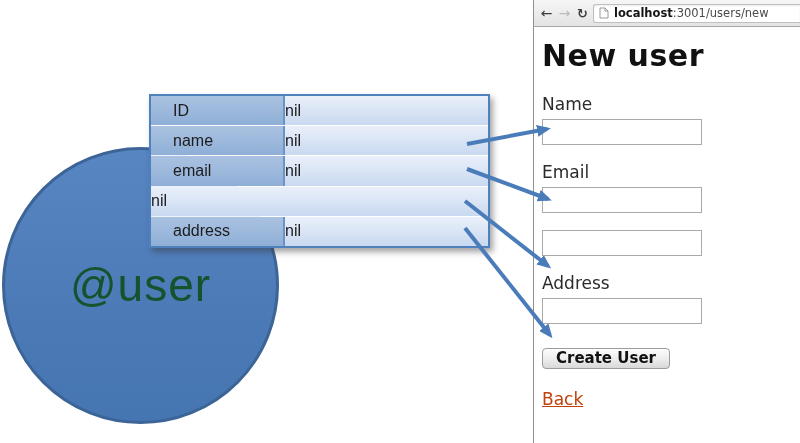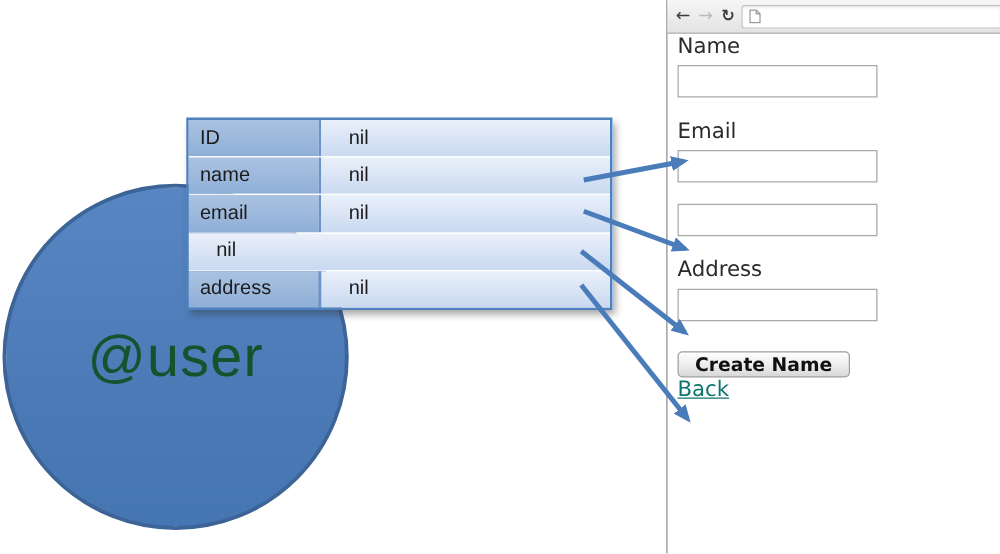--- a/index.html
+++ b/index.html
@@ -28,26 +28,26 @@
     position:absolute;left:149px;top:94px;width:341px;height:154px;
     display:flex;flex-direction:column;
     border:2px solid #4f81bd;box-sizing:border-box;
     box-shadow:3px 4px 6px rgba(50,50,50,0.45);
     z-index:2;
   }
   .obj-row{flex:1;display:flex;min-height:0;}
   .obj-row + .obj-row{border-top:1px solid rgba(255,255,255,0.9);}
   .obj-cell{display:flex;align-items:center;font-size:16px;color:#1c1c1c;box-sizing:border-box;}
   .obj-cell.key{
-    width:106px;padding-left:9px;flex:none;
+    width:134px;padding-left:22px;flex:none;
     background:linear-gradient(180deg,#aac2e1 0%,#8fafd7 100%);
     border-right:2px solid #6b93c6;
   }
   .obj-cell.val{
-    flex:1;padding-left:22px;
+    flex:1;padding-left:0;
     background:linear-gradient(180deg,#eaf0fa 0%,#c9d9f0 100%);
   }
 
   
   .arrows{position:absolute;left:0;top:0;z-index:5;pointer-events:none;}
 
   
   .browser{
     position:absolute;left:533px;top:0;width:267px;height:443px;
     border-left:1px solid #8f8f8f;box-sizing:border-box;background:#ffffff;
@@ -92,22 +92,22 @@
   .submit-btn{
     margin-top:24px;height:21px;padding:0 13px;
     border:1px solid #9c9c9c;border-radius:4px;
     background:linear-gradient(180deg,#fdfdfd 0%,#ececec 55%,#d8d8d8 100%);
     font-size:15px;font-weight:600;color:#111111;
     font-family:"DejaVu Sans",sans-serif;
     box-shadow:0 1px 0 rgba(255,255,255,0.8) inset;
     cursor:pointer;display:block;
   }
   .back-link{
-    display:inline-block;font-size:17px;
-    color:#0f766e;text-decoration:underline;cursor:pointer;
+    display:inline-block;margin-top:20px;font-size:17px;
+    color:#c2410c;text-decoration:underline;cursor:pointer;
   }
 </style>
 </head>
 <body>
 
 <div class="stage">
 
   <div class="user-circle"></div>
   <div class="circle-label">@user</div>
 
@@ -136,45 +136,47 @@
   <div class="browser">
     <div class="toolbar">
       <span class="nav-btn">←</span>
       <span class="nav-btn disabled">→</span>
       <span class="nav-btn reload">↻</span>
       <div class="url-bar">
         <svg class="page-icon" width="10" height="12" viewBox="0 0 10 12">
           <path d="M1 1 h5 l3 3 v7 h-8 z" fill="#ffffff" stroke="#9a9a9a" stroke-width="1"></path>
           <path d="M6 1 v3 h3" fill="none" stroke="#9a9a9a" stroke-width="1"></path>
         </svg>
+        <span class="url-text"><span class="url-host">localhost</span><span>:3001/users/new</span></span>
       </div>
     </div>
 
     <div class="page-content">
+      <h1 class="page-title">New user</h1>
 
       <div class="field">
         <label class="field-label">Name</label>
         <input class="field-input" type="text" value="" style="">
       </div>
 
       <div class="field">
         <label class="field-label">Email</label>
         <input class="field-input" type="text" value="" style="">
       </div>
 
       <div class="field">
         <input class="field-input" type="text" value="" style="">
       </div>
 
       <div class="field">
         <label class="field-label">Address</label>
         <input class="field-input" type="text" value="" style="">
       </div>
 
-      <button class="submit-btn">Create Name</button>
+      <button class="submit-btn">Create User</button>
 
       <a class="back-link">Back</a>
     </div>
   </div>
 
   <svg class="arrows" width="800" height="443" viewBox="0 0 800 443">
     <defs>
       <marker id="ah" markerUnits="userSpaceOnUse" markerWidth="14" markerHeight="12" refX="10" refY="6" orient="auto">
         <path d="M0,0 L14,6 L0,12 Z" fill="#4a7cba"></path>
       </marker>

